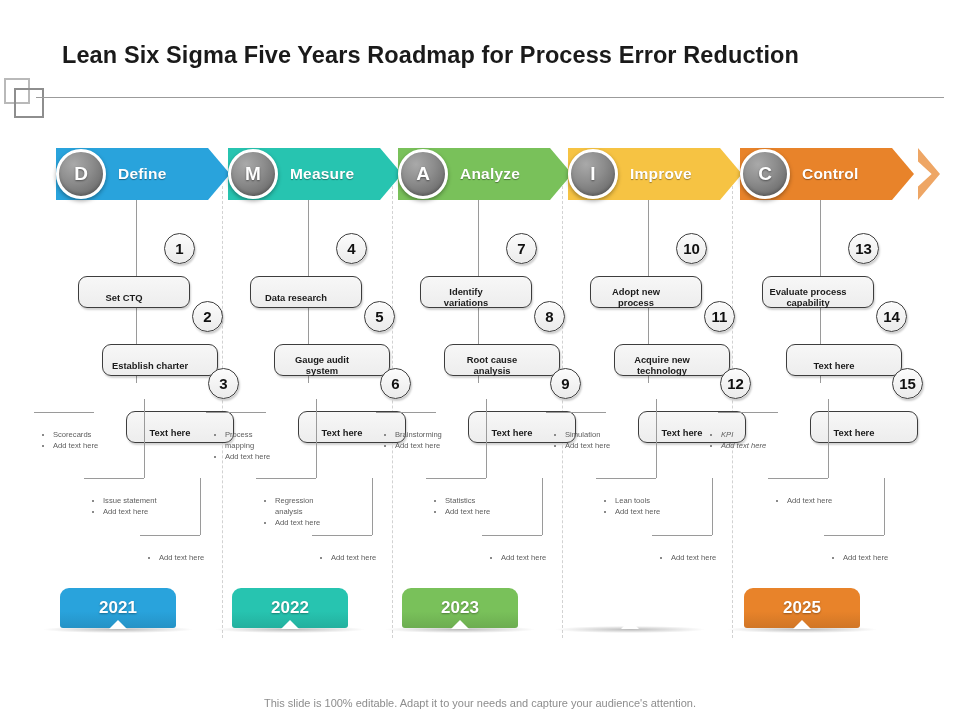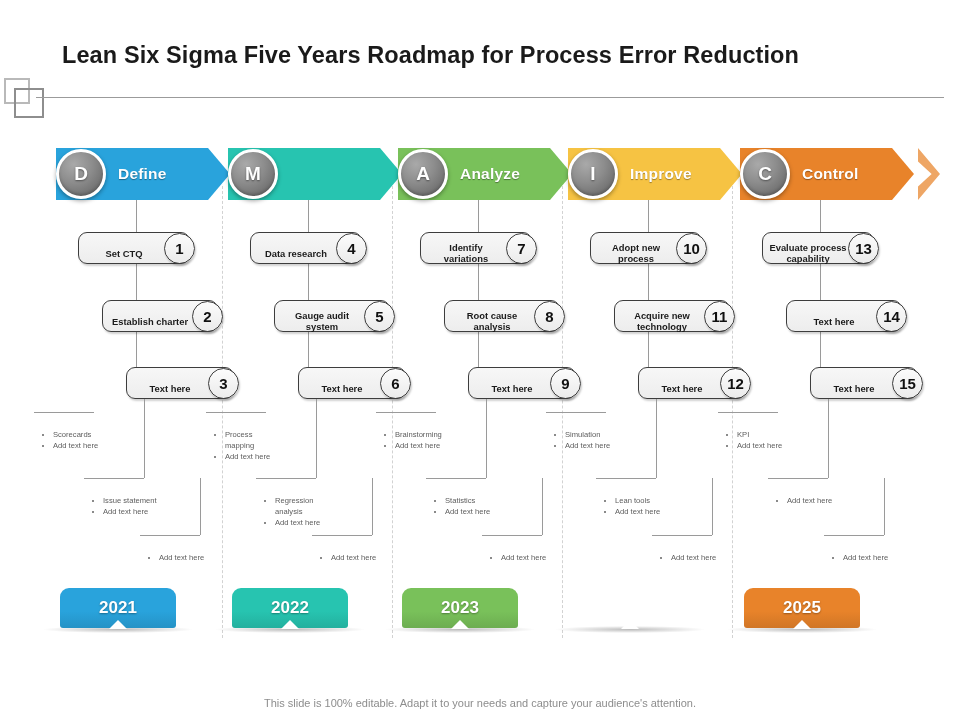--- a/index.html
+++ b/index.html
@@ -66,20 +66,21 @@
   .stepbox{
     position:absolute;height:32px;
     background:linear-gradient(180deg,#f7f7f7 0%, #ededed 100%);
     border:1px solid #3d3d3d;border-radius:9px;
     box-sizing:border-box;
     display:flex;align-items:center;justify-content:center;
     font-size:9.4px;font-weight:bold;color:#1b1b1b;
     text-align:center;line-height:1.12;
     box-shadow:1px 2px 2px rgba(0,0,0,.18);
     padding:12px 26px 0 6px;
+    margin-top:44px;
   }
   .stepnum{
     position:absolute;width:31px;height:31px;border-radius:50%;
     background:linear-gradient(180deg,#fcfcfc 0%, #ebebeb 100%);
     border:1px solid #3d3d3d;box-sizing:border-box;
     display:flex;align-items:center;justify-content:center;
     font-size:15px;font-weight:bold;color:#111;
     box-shadow:1px 2px 2px rgba(0,0,0,.2);
   }
 
@@ -143,20 +144,21 @@
   <div id="phases">
       <div class="phase" style="left: 56px; width: 174px;">
         <div class="chev" style="background: rgb(41, 163, 220);"></div>
         <div class="chev-tail" style="left: 178px; background: rgb(41, 163, 220);"></div>
         <div class="phase-label" style="left: 62px;">Define</div>
         <div class="disc">D</div>
       </div>
       <div class="phase" style="left: 228px; width: 174px;">
         <div class="chev" style="background: rgb(39, 196, 176);"></div>
         <div class="chev-tail" style="left: 178px; background: rgb(39, 196, 176);"></div>
+        <div class="phase-label" style="left: 62px;">Measure</div>
         <div class="disc">M</div>
       </div>
       <div class="phase" style="left: 398px; width: 174px;">
         <div class="chev" style="background: rgb(121, 193, 90);"></div>
         <div class="chev-tail" style="left: 178px; background: rgb(121, 193, 90);"></div>
         <div class="phase-label" style="left: 62px;">Analyze</div>
         <div class="disc">A</div>
       </div>
       <div class="phase" style="left: 568px; width: 174px;">
         <div class="chev" style="background: rgb(246, 195, 67);"></div>
@@ -289,21 +291,21 @@
         </ul>
       </div>
       <div class="vline" style="left: 820px; top: 200px; height: 183px;"></div>
       <div class="stepbox" style="left: 762px; top: 232px; width: 112px;">Evaluate process capability</div>
       <div class="stepnum" style="left: 848px; top: 233px;">13</div>
       <div class="stepbox" style="left: 786px; top: 300px; width: 116px;">Text here</div>
       <div class="stepnum" style="left: 876px; top: 301px;">14</div>
       <div class="stepbox" style="left: 810px; top: 367px; width: 108px;">Text here</div>
       <div class="stepnum" style="left: 892px; top: 368px;">15</div>
       <div class="hline" style="left: 718px; top: 412px; width: 60px;"></div>
-      <div class="notes" style="left: 712px; top: 418px; width: 92px;">
+      <div class="notes" style="left: 696px; top: 418px; width: 92px; font-style: italic;">
         <ul>
           <li>KPI</li>
           <li>Add text here</li>
         </ul>
       </div>
       <div class="hline" style="left: 768px; top: 478px; width: 60px;"></div>
       <div class="vline" style="left: 828px; top: 399px; height: 79px;"></div>
       <div class="notes" style="left: 762px; top: 484px; width: 92px;">
         <ul>
           <li>Add text here</li>

